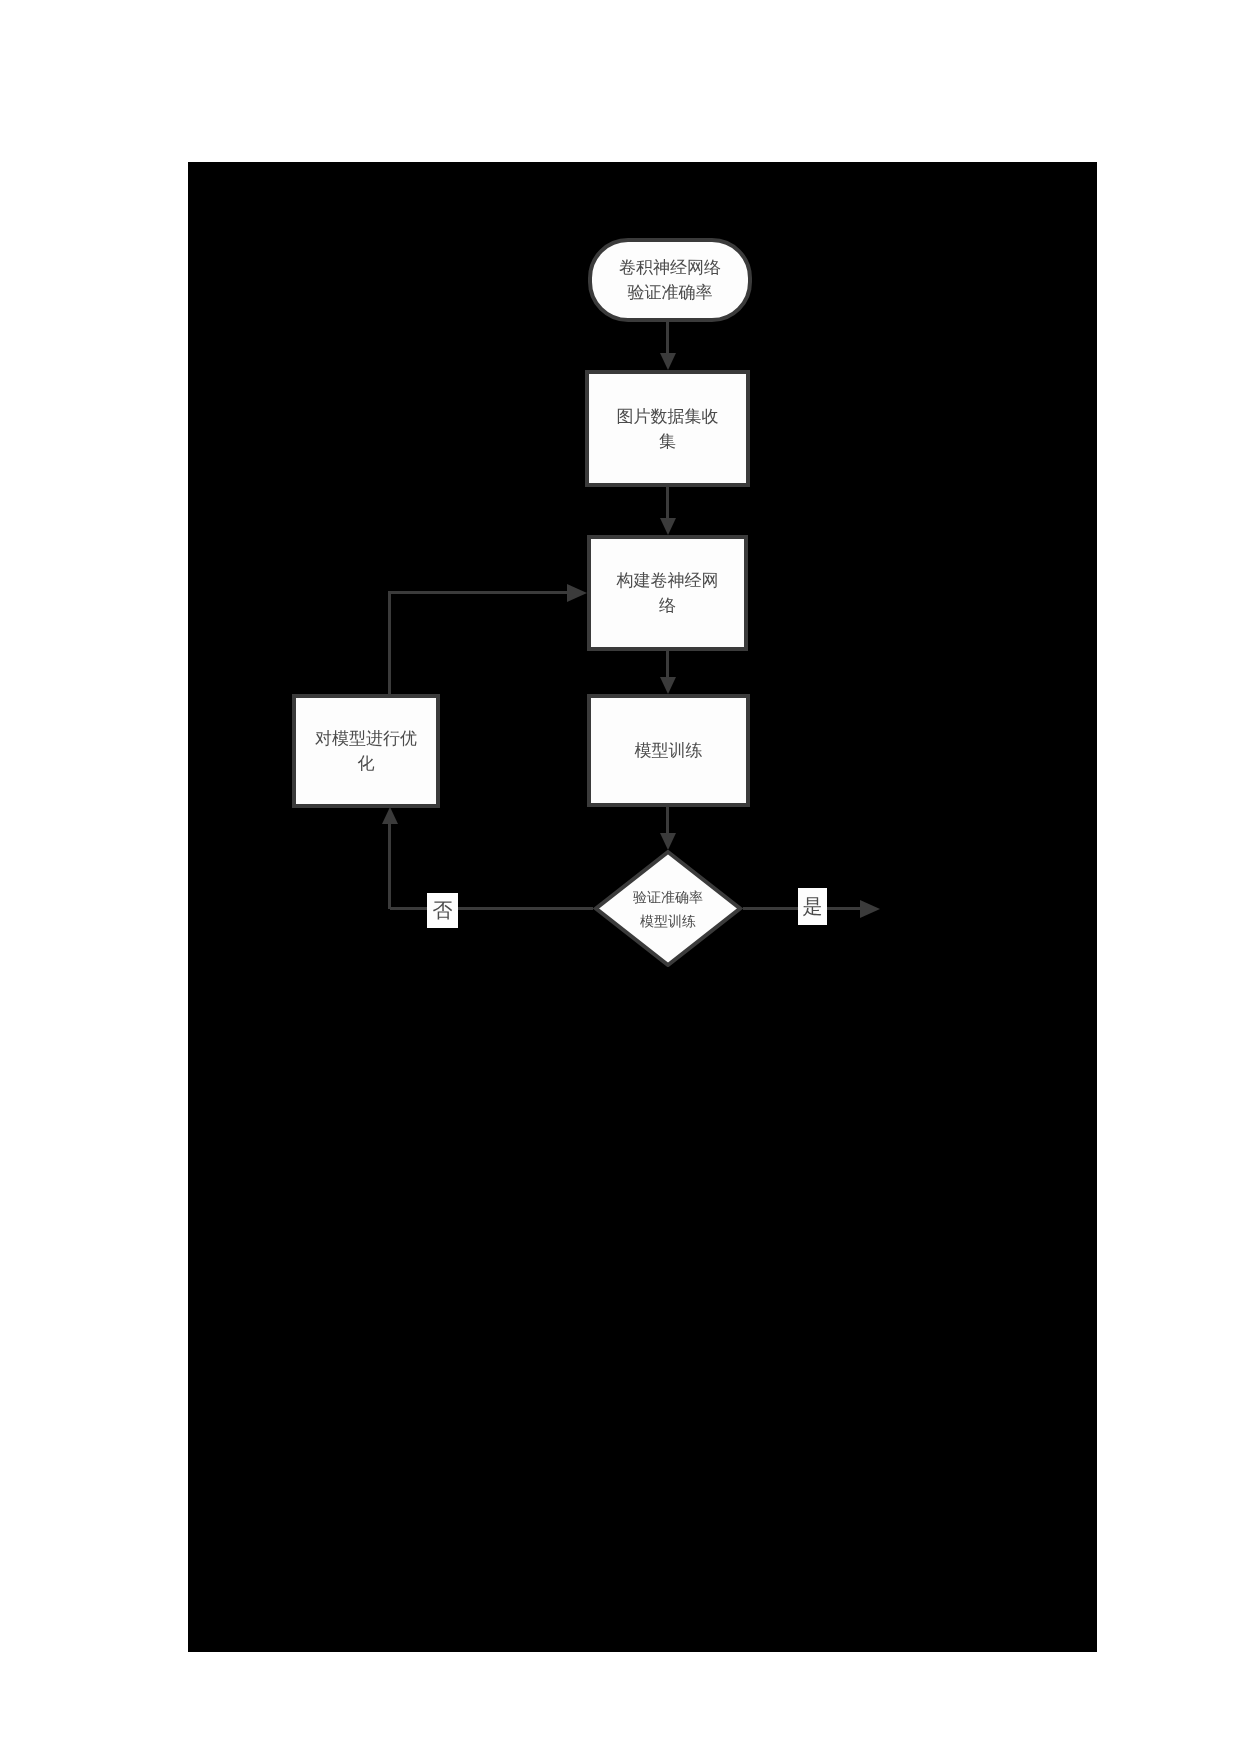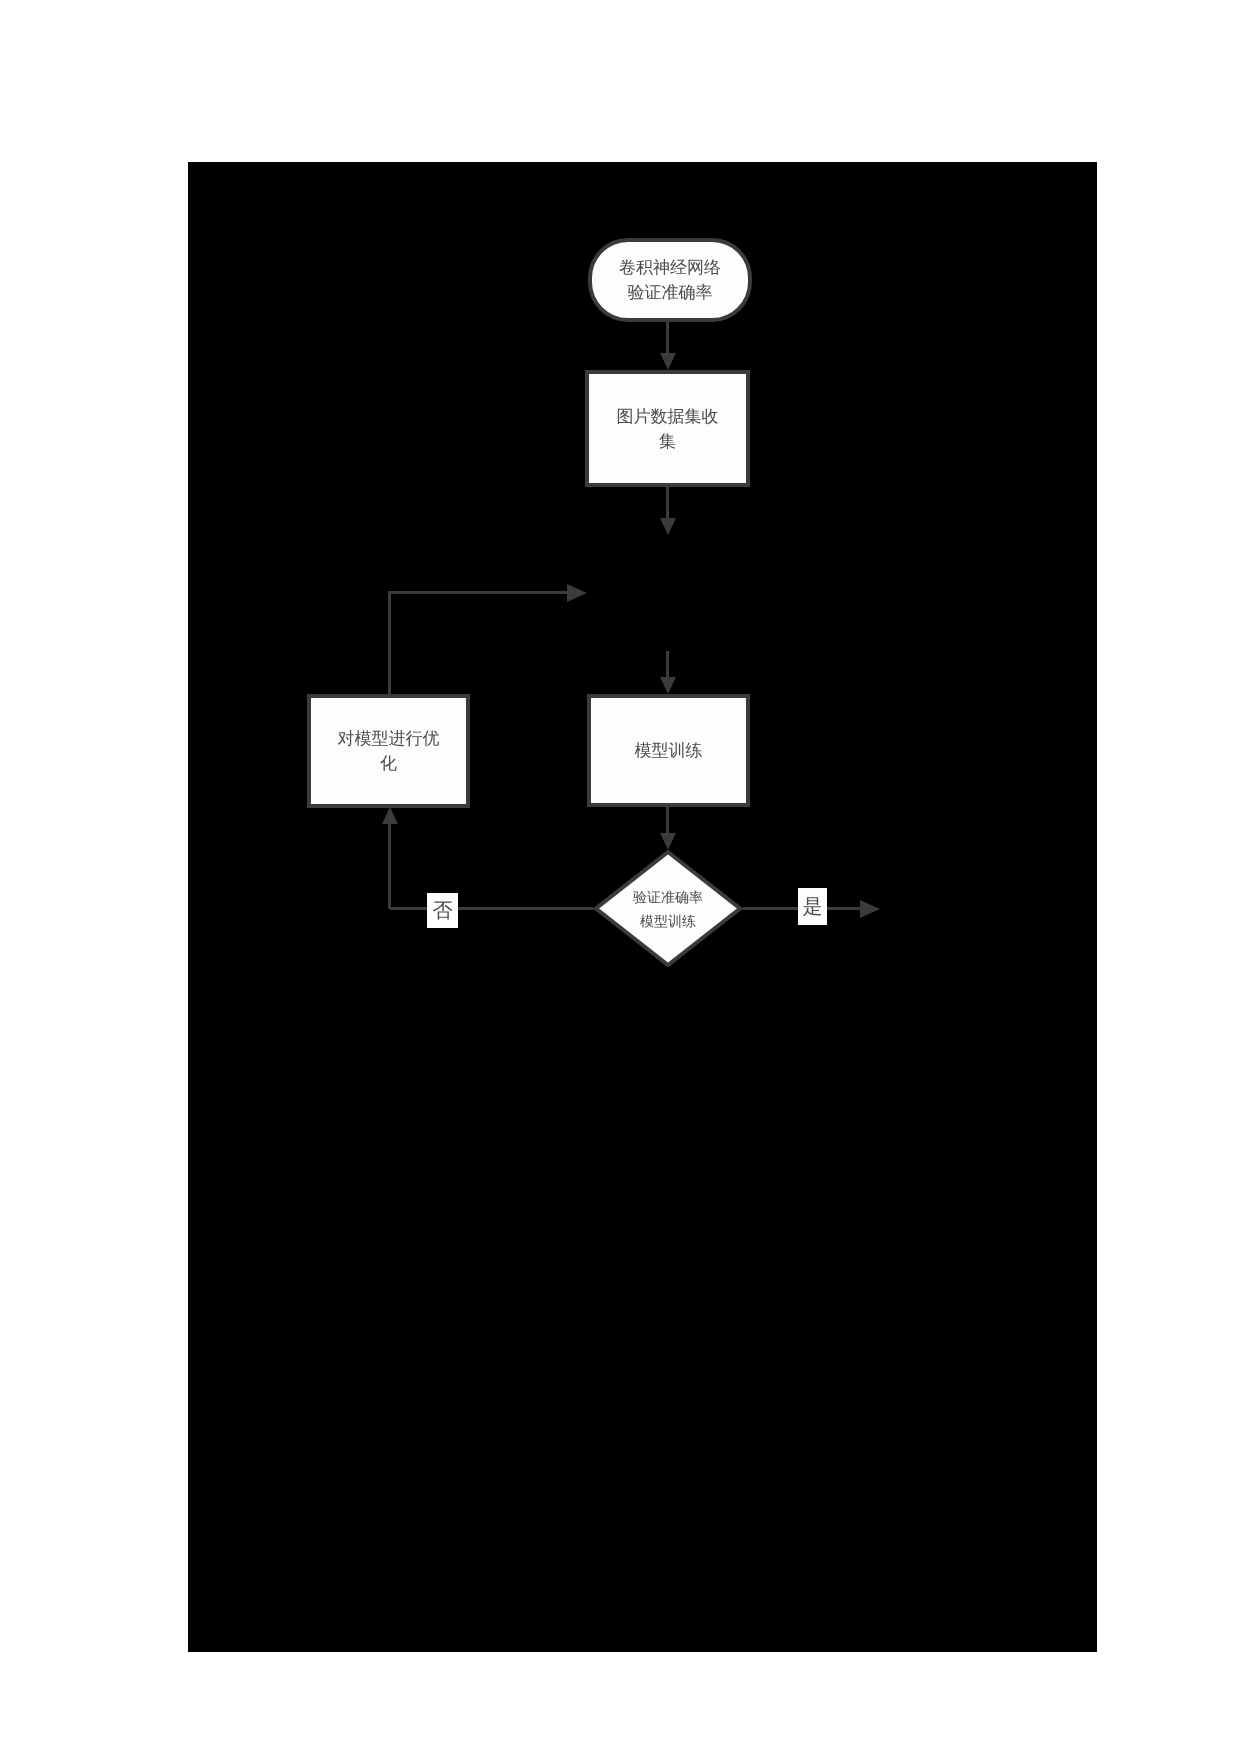--- a/index.html
+++ b/index.html
@@ -76,20 +76,26 @@
     <div class="node" style="left:397px;top:208px;width:165px;height:117px;">
       <div class="lines">
         <span>图片数据集收</span>
         <span>集</span>
       </div>
     </div>
 
     <div class="vline" style="left:478px;top:325px;height:33px;"></div>
     <div class="arrow down" style="left:472px;top:356px;"></div>
 
+    <div class="node" style="left:399px;top:373px;width:161px;height:116px;">
+      <div class="lines">
+        <span>构建卷神经网</span>
+        <span>络</span>
+      </div>
+    </div>
 
     <div class="vline" style="left:478px;top:489px;height:28px;"></div>
     <div class="arrow down" style="left:472px;top:515px;"></div>
 
     <div class="node" style="left:399px;top:532px;width:163px;height:113px;">
       <div class="lines">
         <span>模型训练</span>
       </div>
     </div>
 
@@ -106,21 +112,21 @@
           <span style="display:block;">模型训练</span>
         </div>
       </div>
     </div>
 
     <div class="hline" style="left:202px;top:745px;width:203px;"></div>
     <div class="vline" style="left:200px;top:662px;height:85px;"></div>
     <div class="arrow up" style="left:194px;top:645px;"></div>
     <div class="edge-label" style="left:239px;top:731px;width:31px;height:35px;">否</div>
 
-    <div class="node" style="left:119px;top:532px;width:163px;height:114px;">
+    <div class="node" style="left:104px;top:532px;width:148px;height:114px;">
       <div class="lines">
         <span>对模型进行优</span>
         <span>化</span>
       </div>
     </div>
 
     <div class="vline" style="left:200px;top:429px;height:103px;"></div>
     <div class="hline" style="left:200px;top:429px;width:181px;"></div>
     <div class="arrow right" style="left:379px;top:422px;"></div>
 

